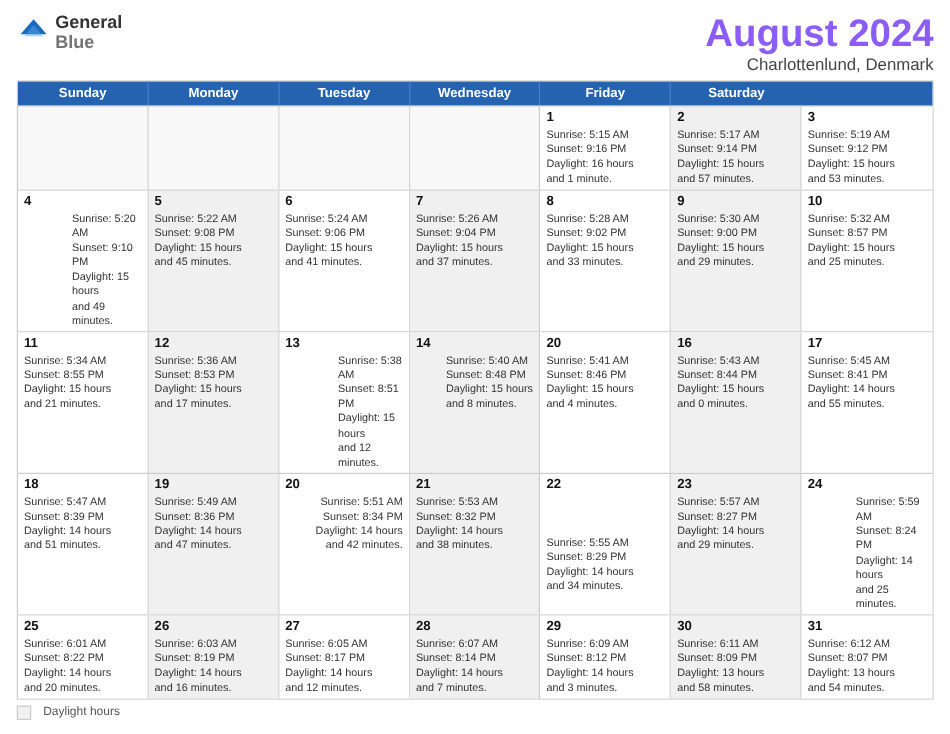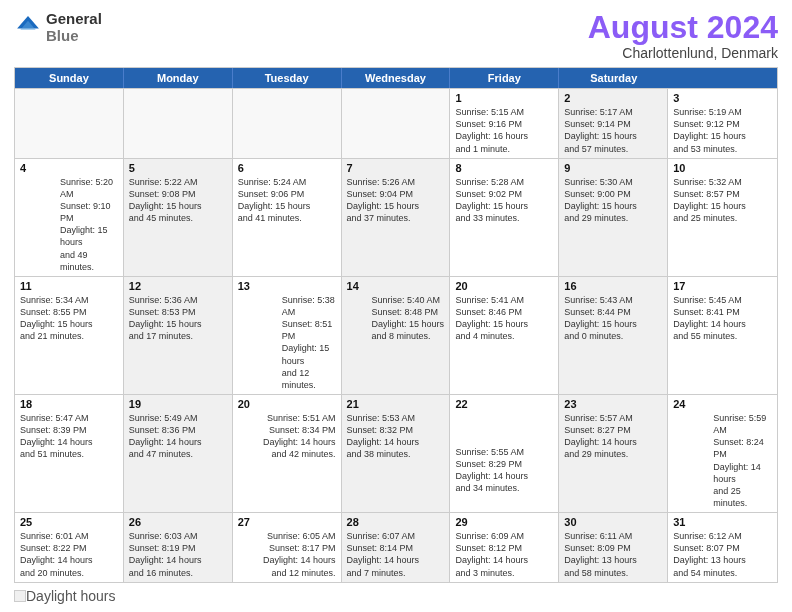--- a/index.html
+++ b/index.html
@@ -101,25 +101,25 @@
       margin-bottom: 2px;
       color: #111;
     }
     .cell-text {
       font-size: 9px;
       line-height: 1.35;
       color: #333;
     }
     .footer {
       margin-top: 5px;
-      font-size: 14px;
+      font-size: 10px;
       color: #555;
       display: flex;
       align-items: center;
-      gap: 0;
+      gap: 10px;
     }
     .footer-box {
       display: inline-block;
       width: 12px;
       height: 12px;
       background: #f0f0f0;
       border: 1px solid #ccc;
       vertical-align: middle;
     }
   </style>
@@ -345,21 +345,21 @@
           </div>
           <div class="cal-cell shaded">
             <div class="day-number">26</div>
             <div class="cell-text" style="white-space: pre-line;">Sunrise: 6:03 AM
 Sunset: 8:19 PM
 Daylight: 14 hours
 and 16 minutes.</div>
           </div>
           <div class="cal-cell">
             <div class="day-number">27</div>
-            <div class="cell-text" style="white-space: pre-line; text-align: right;">Sunrise: 6:05 AM
+            <div class="cell-text" style="white-space: pre-line;">Sunrise: 6:05 AM
 Sunset: 8:17 PM
 Daylight: 14 hours
 and 12 minutes.</div>
           </div>
           <div class="cal-cell shaded">
             <div class="day-number">28</div>
             <div class="cell-text" style="white-space: pre-line;">Sunrise: 6:07 AM
 Sunset: 8:14 PM
 Daylight: 14 hours
 and 7 minutes.</div>

